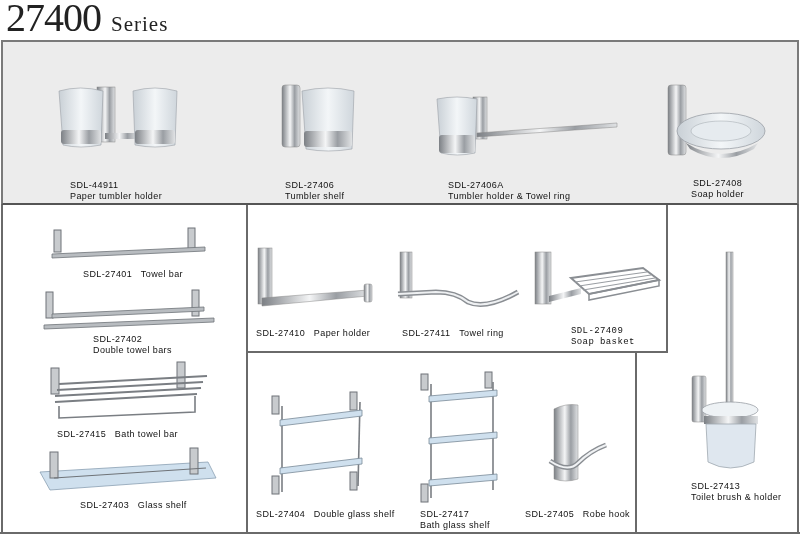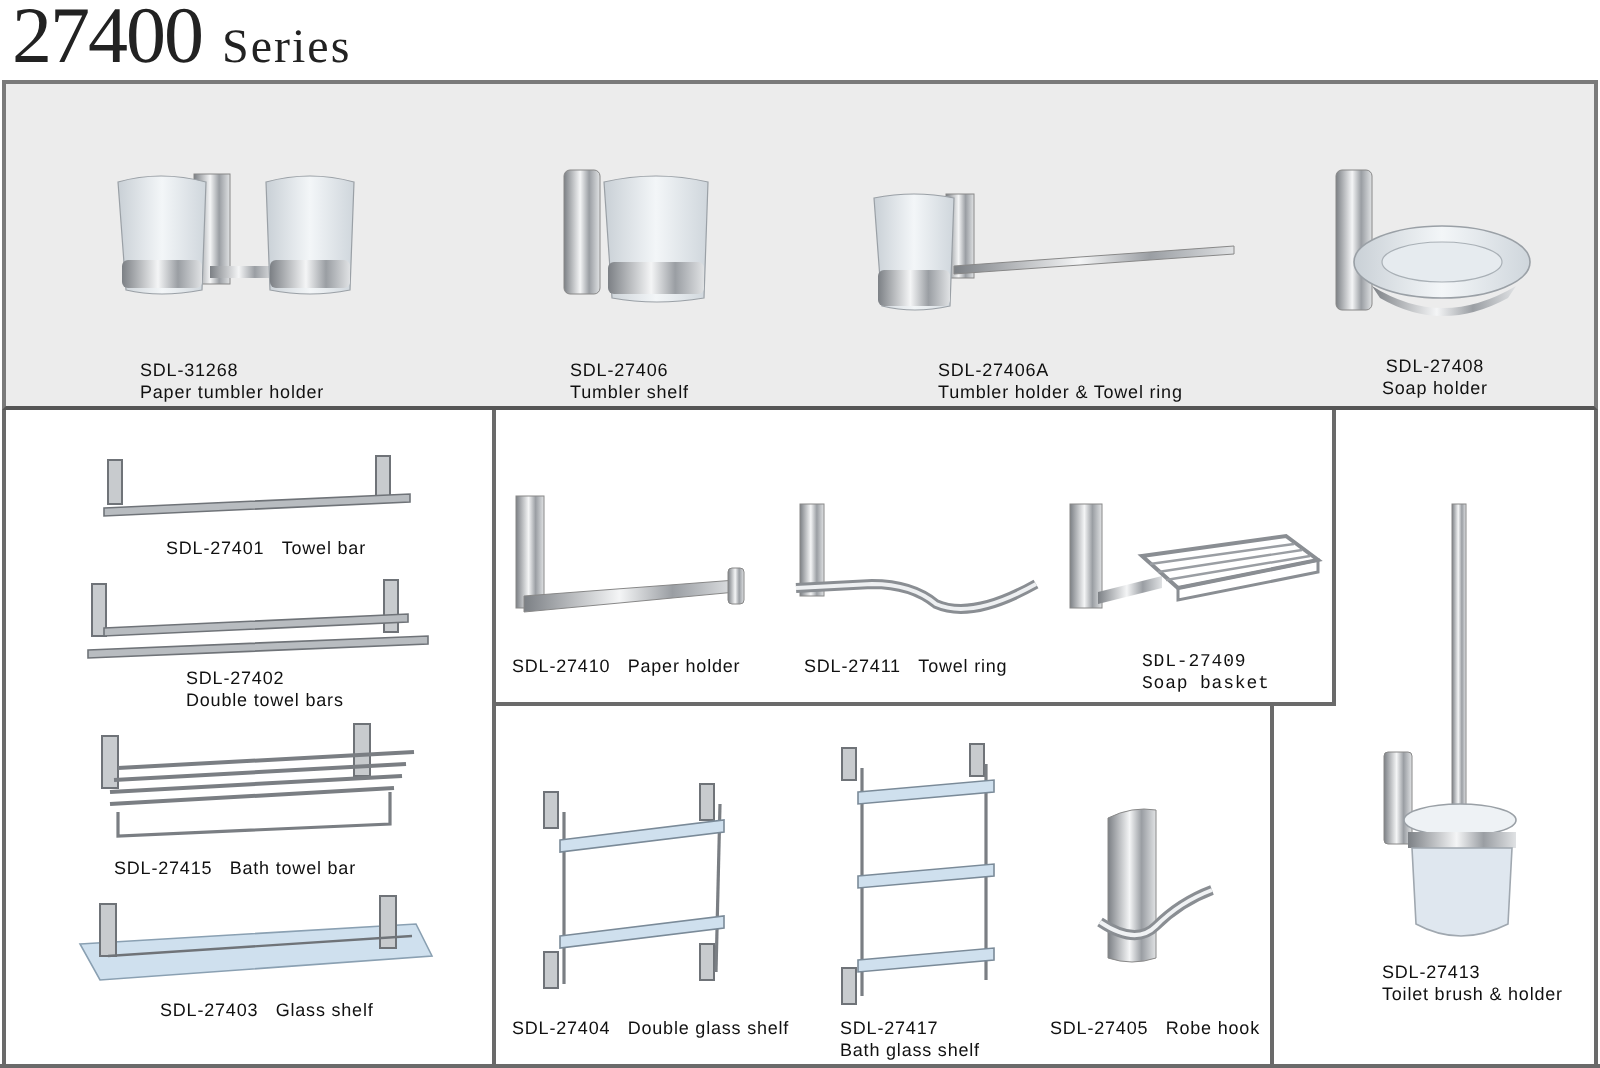--- a/index.html
+++ b/index.html
@@ -1,20 +1,20 @@
 <!DOCTYPE html>
 <html><head>
 <meta charset="utf-8">
 <style>
   * { margin:0; padding:0; box-sizing:border-box; }
   body { width:800px; height:534px; background:#ffffff; position:relative; overflow:hidden;
          font-family:"Liberation Sans", sans-serif; color:#111; }
   .title { position:absolute; left:6px; top:-6px; font-family:"Liberation Serif", serif; color:#222; white-space:nowrap; }
   .title .num { font-size:40px; letter-spacing:-1px; }
-  .title .ser { font-size:24px; margin-left:10px; letter-spacing:1px; }
+  .title .ser { font-size:21px; margin-left:10px; letter-spacing:1px; }
 
   .panel-top { position:absolute; left:1px; top:40px; width:798px; height:165px; background:#ececec;
                border:2px solid #7a7a7a; border-bottom:2px solid #555; }
   .line { position:absolute; background:#6a6a6a; }
 
   .label { position:absolute; font-size:9px; line-height:11px; white-space:nowrap; letter-spacing:0.4px; color:#111; }
   .item { position:absolute; }
   svg { position:absolute; overflow:visible; }
 </style>
 </head>
@@ -51,21 +51,21 @@
     </defs>
     <rect x="42" y="2" width="18" height="55" fill="url(#chr)" stroke="#888" stroke-width="0.5"></rect>
     <rect x="50" y="48" width="32" height="6" fill="url(#chr)"></rect>
     <path d="M4 6 Q25 0 48 6 L46 60 Q25 64 8 60 Z" fill="url(#gls)" stroke="#9aa0a6" stroke-width="0.6"></path>
     <rect x="6" y="45" width="40" height="14" rx="3" fill="url(#chr)"></rect>
     <path d="M78 6 Q100 0 122 6 L120 60 Q100 64 80 60 Z" fill="url(#gls)" stroke="#9aa0a6" stroke-width="0.6"></path>
     <rect x="80" y="45" width="40" height="14" rx="3" fill="url(#chr)"></rect>
   </svg>
 </div>
 <div class="label" style="left:70px;top:180px;">
-  <div>SDL-31268</div>
+  <div>SDL-44911</div>
   <div>Paper tumbler holder</div>
 </div>
 
 <div class="item" style="left:280px;top:85px;width:80px;height:80px;">
   <svg width="80" height="80" viewBox="0 0 80 80">
     <rect x="2" y="0" width="18" height="62" rx="3" fill="url(#chr)" stroke="#888" stroke-width="0.5"></rect>
     <path d="M22 6 Q48 0 74 6 L72 64 Q48 68 26 64 Z" fill="url(#gls)" stroke="#9aa0a6" stroke-width="0.6"></path>
     <rect x="24" y="46" width="48" height="16" rx="3" fill="url(#chr)"></rect>
   </svg>
 </div>
@@ -75,21 +75,21 @@
 </div>
 
 <div class="item" style="left:437px;top:95px;width:185px;height:65px;">
   <svg width="185" height="65" viewBox="0 0 185 65">
     <rect x="36" y="2" width="14" height="42" fill="url(#chr)" stroke="#888" stroke-width="0.5"></rect>
     <polygon points="40,38 180,28 180,32 40,42" fill="url(#chr)" stroke="#888" stroke-width="0.5"></polygon>
     <path d="M0 4 Q20 0 40 4 L38 58 Q20 62 4 58 Z" fill="url(#gls)" stroke="#9aa0a6" stroke-width="0.6"></path>
     <rect x="2" y="40" width="36" height="18" rx="3" fill="url(#chr)"></rect>
   </svg>
 </div>
-<div class="label" style="left:469px;top:180px;">
+<div class="label" style="left:448px;top:180px;">
   <div>SDL-27406A</div>
   <div>Tumbler holder &amp; Towel ring</div>
 </div>
 
 <div class="item" style="left:666px;top:83px;width:100px;height:82px;">
   <svg width="100" height="82" viewBox="0 0 100 82">
     <rect x="2" y="2" width="18" height="70" rx="3" fill="url(#chr)" stroke="#888" stroke-width="0.5"></rect>
     <ellipse cx="55" cy="48" rx="44" ry="18" fill="url(#gls)" stroke="#9aa0a6" stroke-width="0.8"></ellipse>
     <ellipse cx="55" cy="48" rx="30" ry="10" fill="#e6ebef" stroke="#a9b0b6" stroke-width="0.6"></ellipse>
     <path d="M20 60 Q55 82 92 60 L88 66 Q55 84 24 66 Z" fill="url(#chr)"></path>

